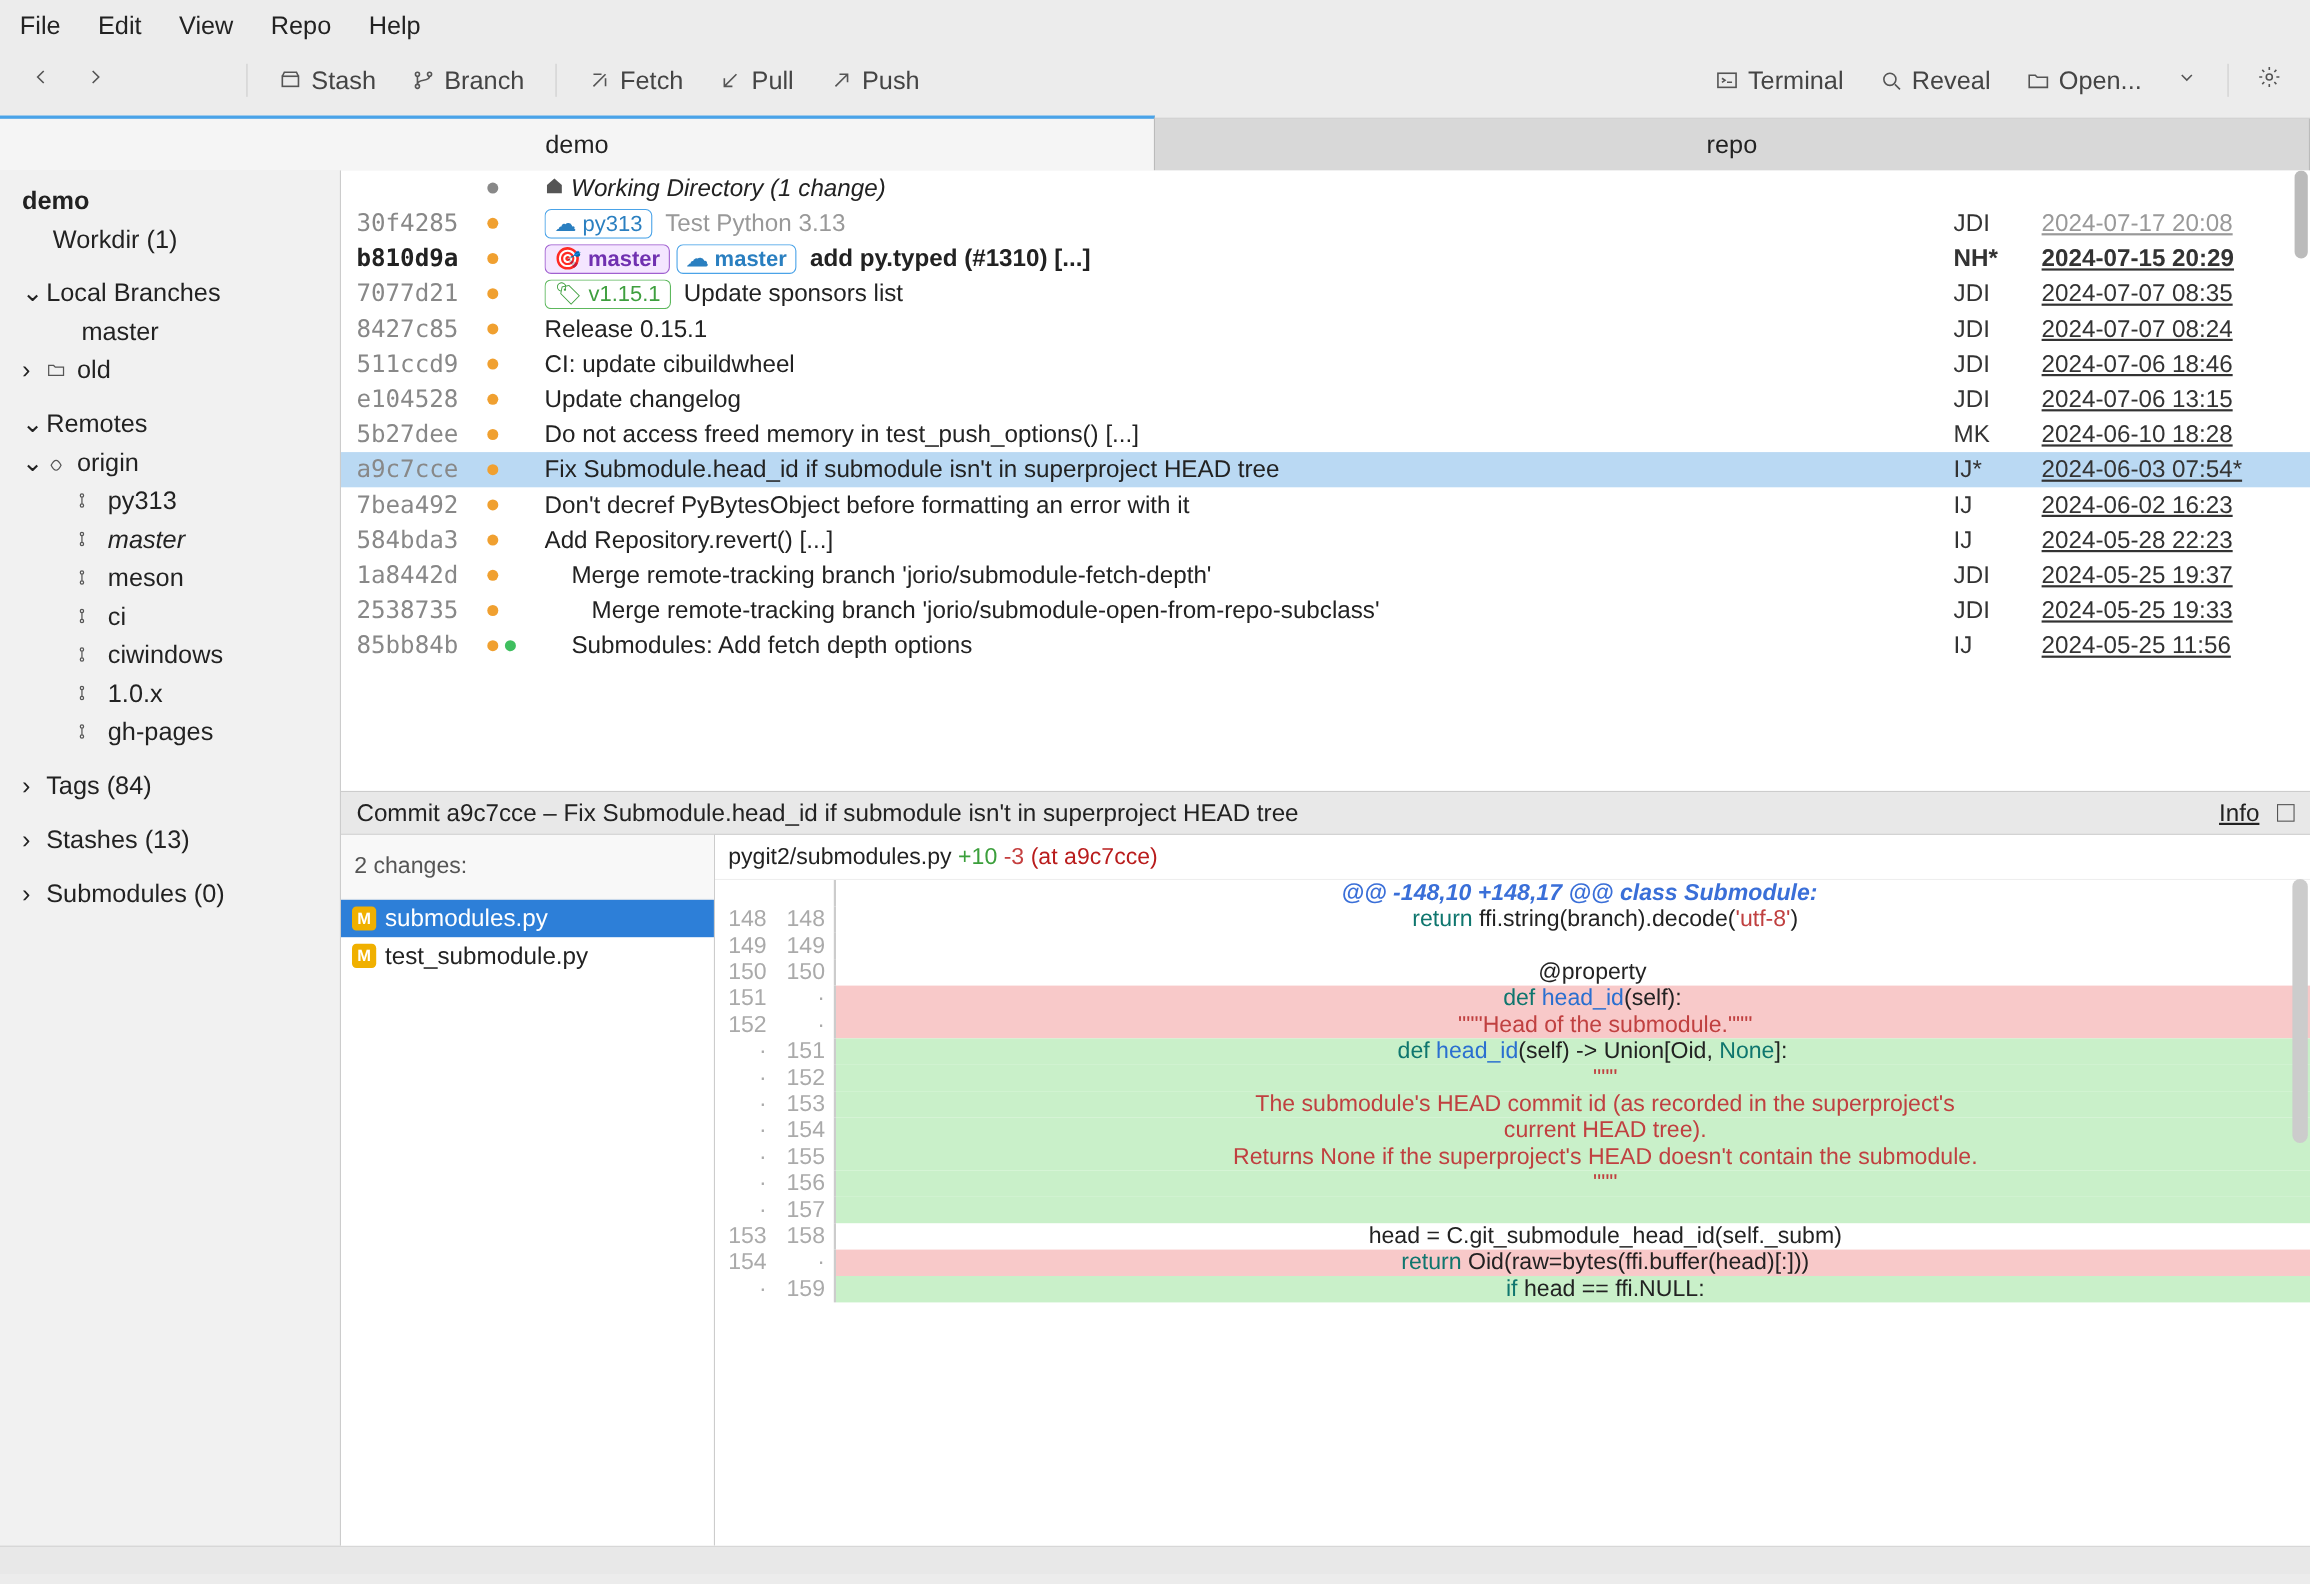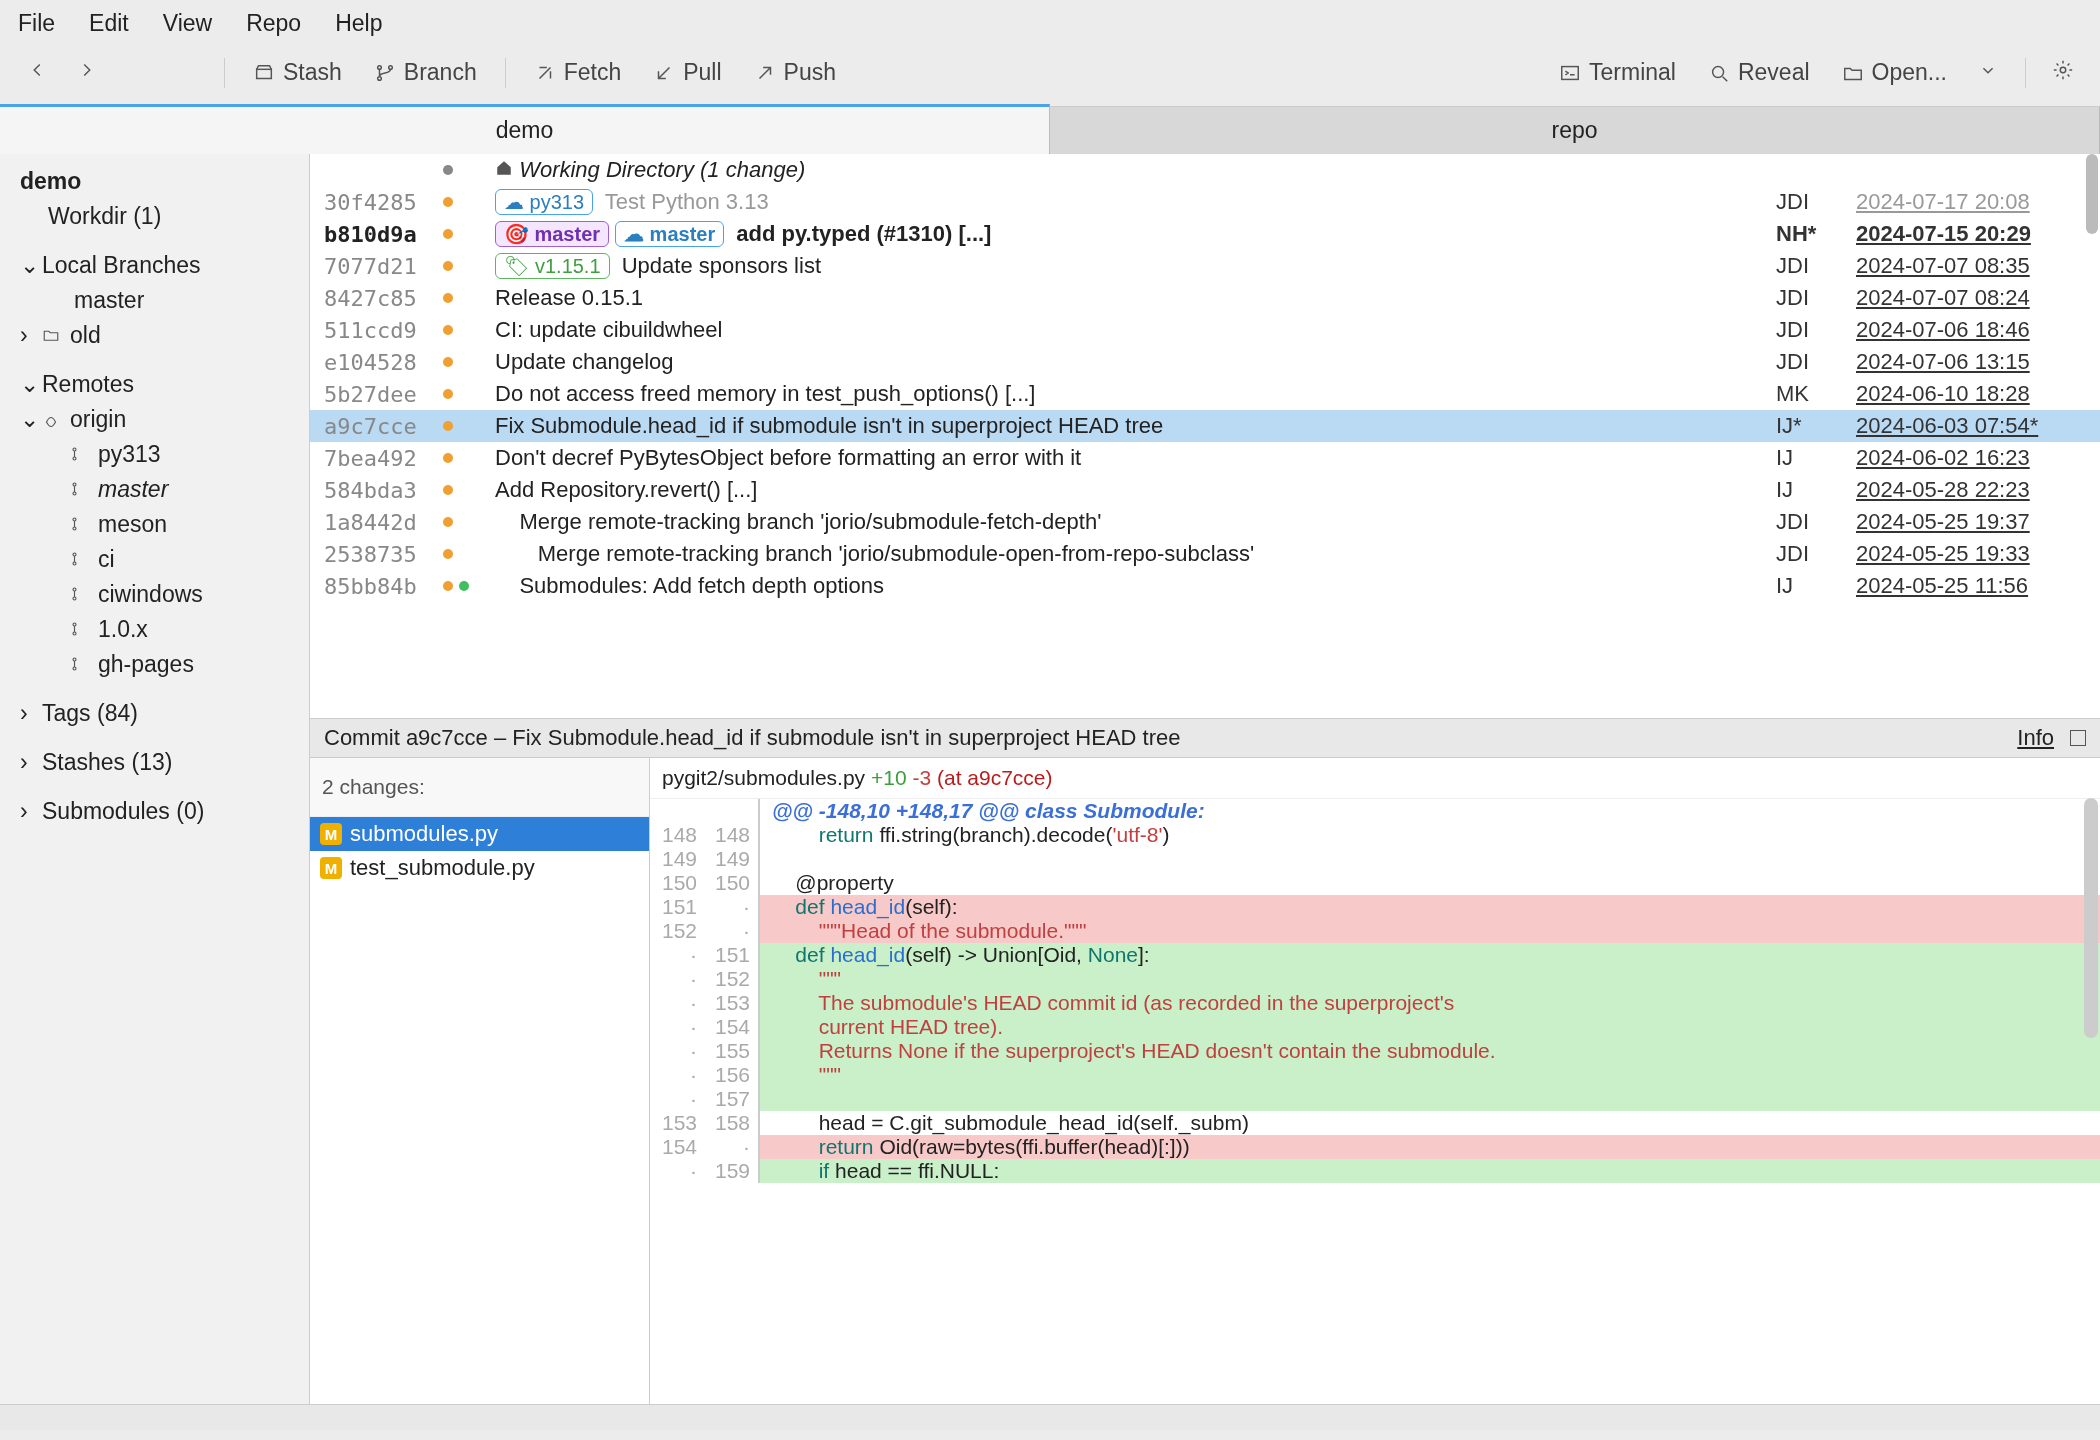--- a/index.html
+++ b/index.html
@@ -72,21 +72,21 @@
 
 .diff { flex:1; background:#fff; font-family: ui-monospace, Menlo, monospace; font-size:21px; position:relative; }
 .diff-path { padding:8px 12px; font-size:21px; border-bottom:1px solid #eee; font-family:-apple-system,sans-serif; }
 .diff-path .plus { color:#3b9f3b; }
 .diff-path .minus { color:#c54040; }
 .diff-path .at { color:#b91c1c; }
 .diff-line { display:flex; white-space:pre; }
 .gut { width:55px; text-align:right; color:#aaa; padding-right:8px; }
 .gut.l { border-right:none; }
 .gut.r { border-right:2px solid #ccc; }
-.code { flex:1; padding-left:12px; }
+.code { flex:1; padding-left:12px;text-align:center; }
 .hunk { color:#3a6fd8; font-style:italic; font-weight:600; }
 .del { background:#f8c9c9; }
 .add { background:#c9f0c9; }
 .ctx { }
 .kw { color:#0f766e; font-weight:400; }
 .fn { color:#2a6fd0; }
 .str { color:#c04040; }
 .diff-scroll { position:absolute; right:2px; top:40px; width:14px; height:240px; background:#ccc; border-radius:7px; }
 
 .footer-bar { height:26px; background:#e8e8e8; border-top:1px solid #ccc; }

